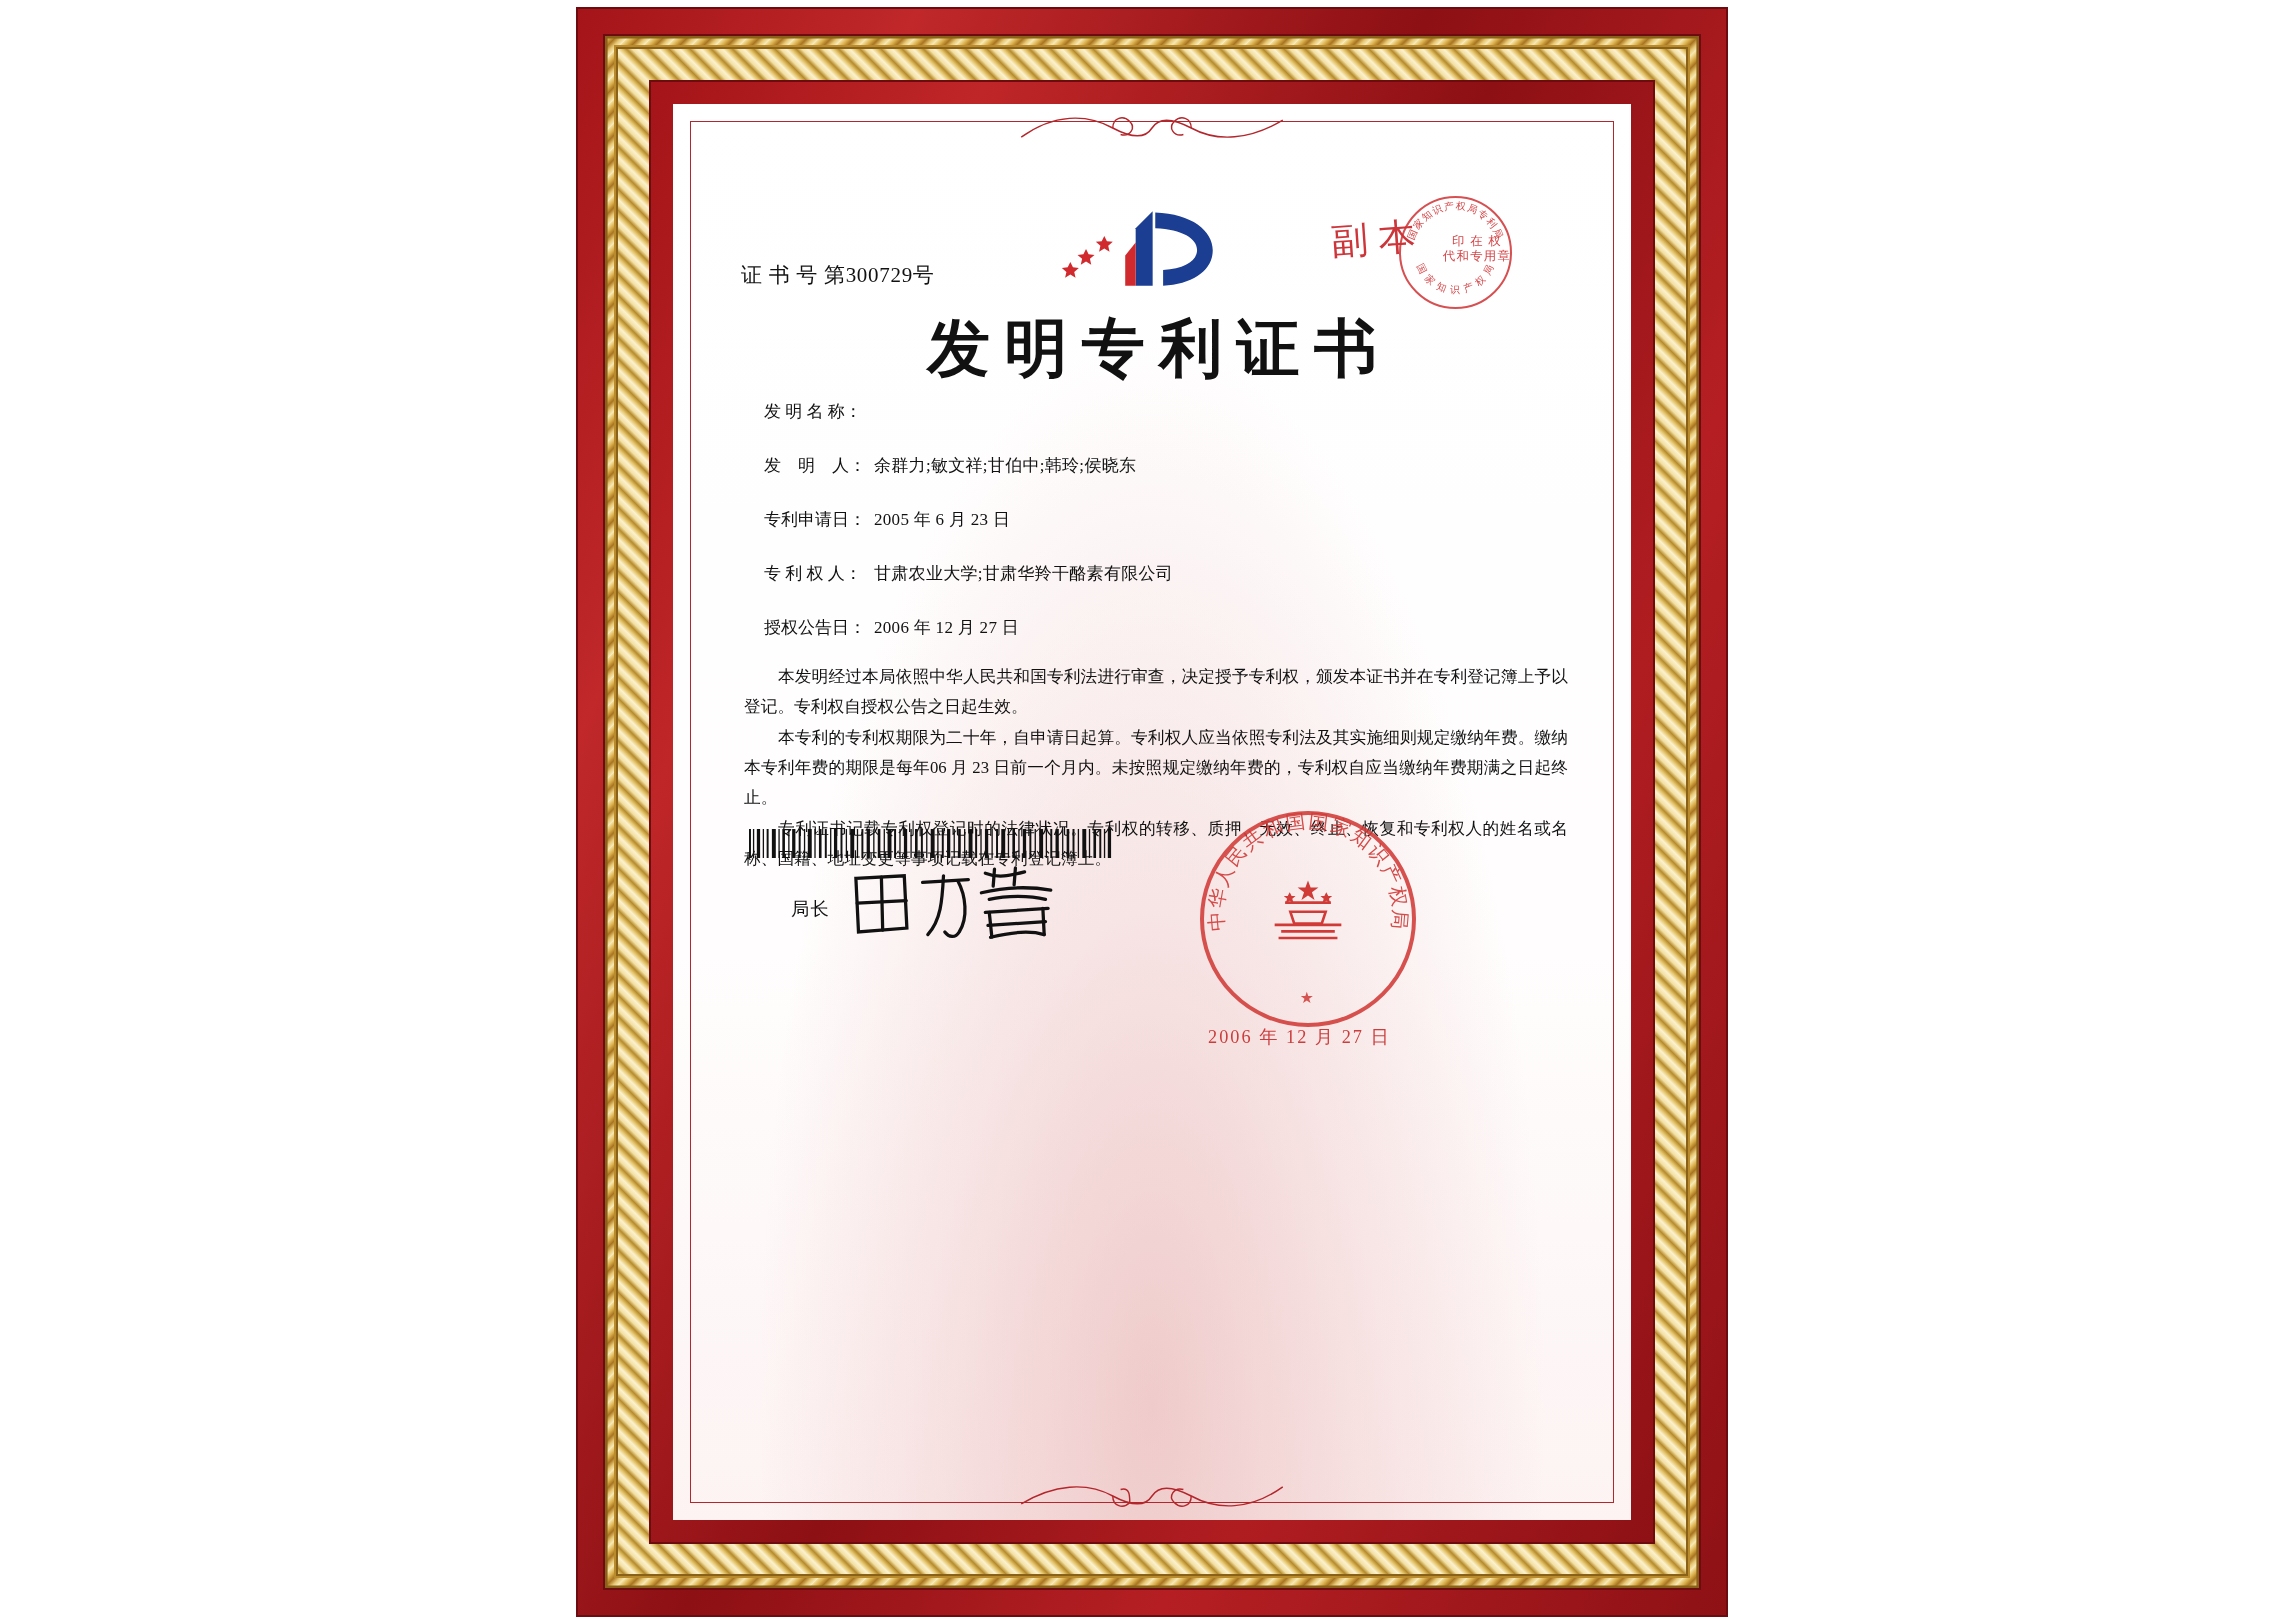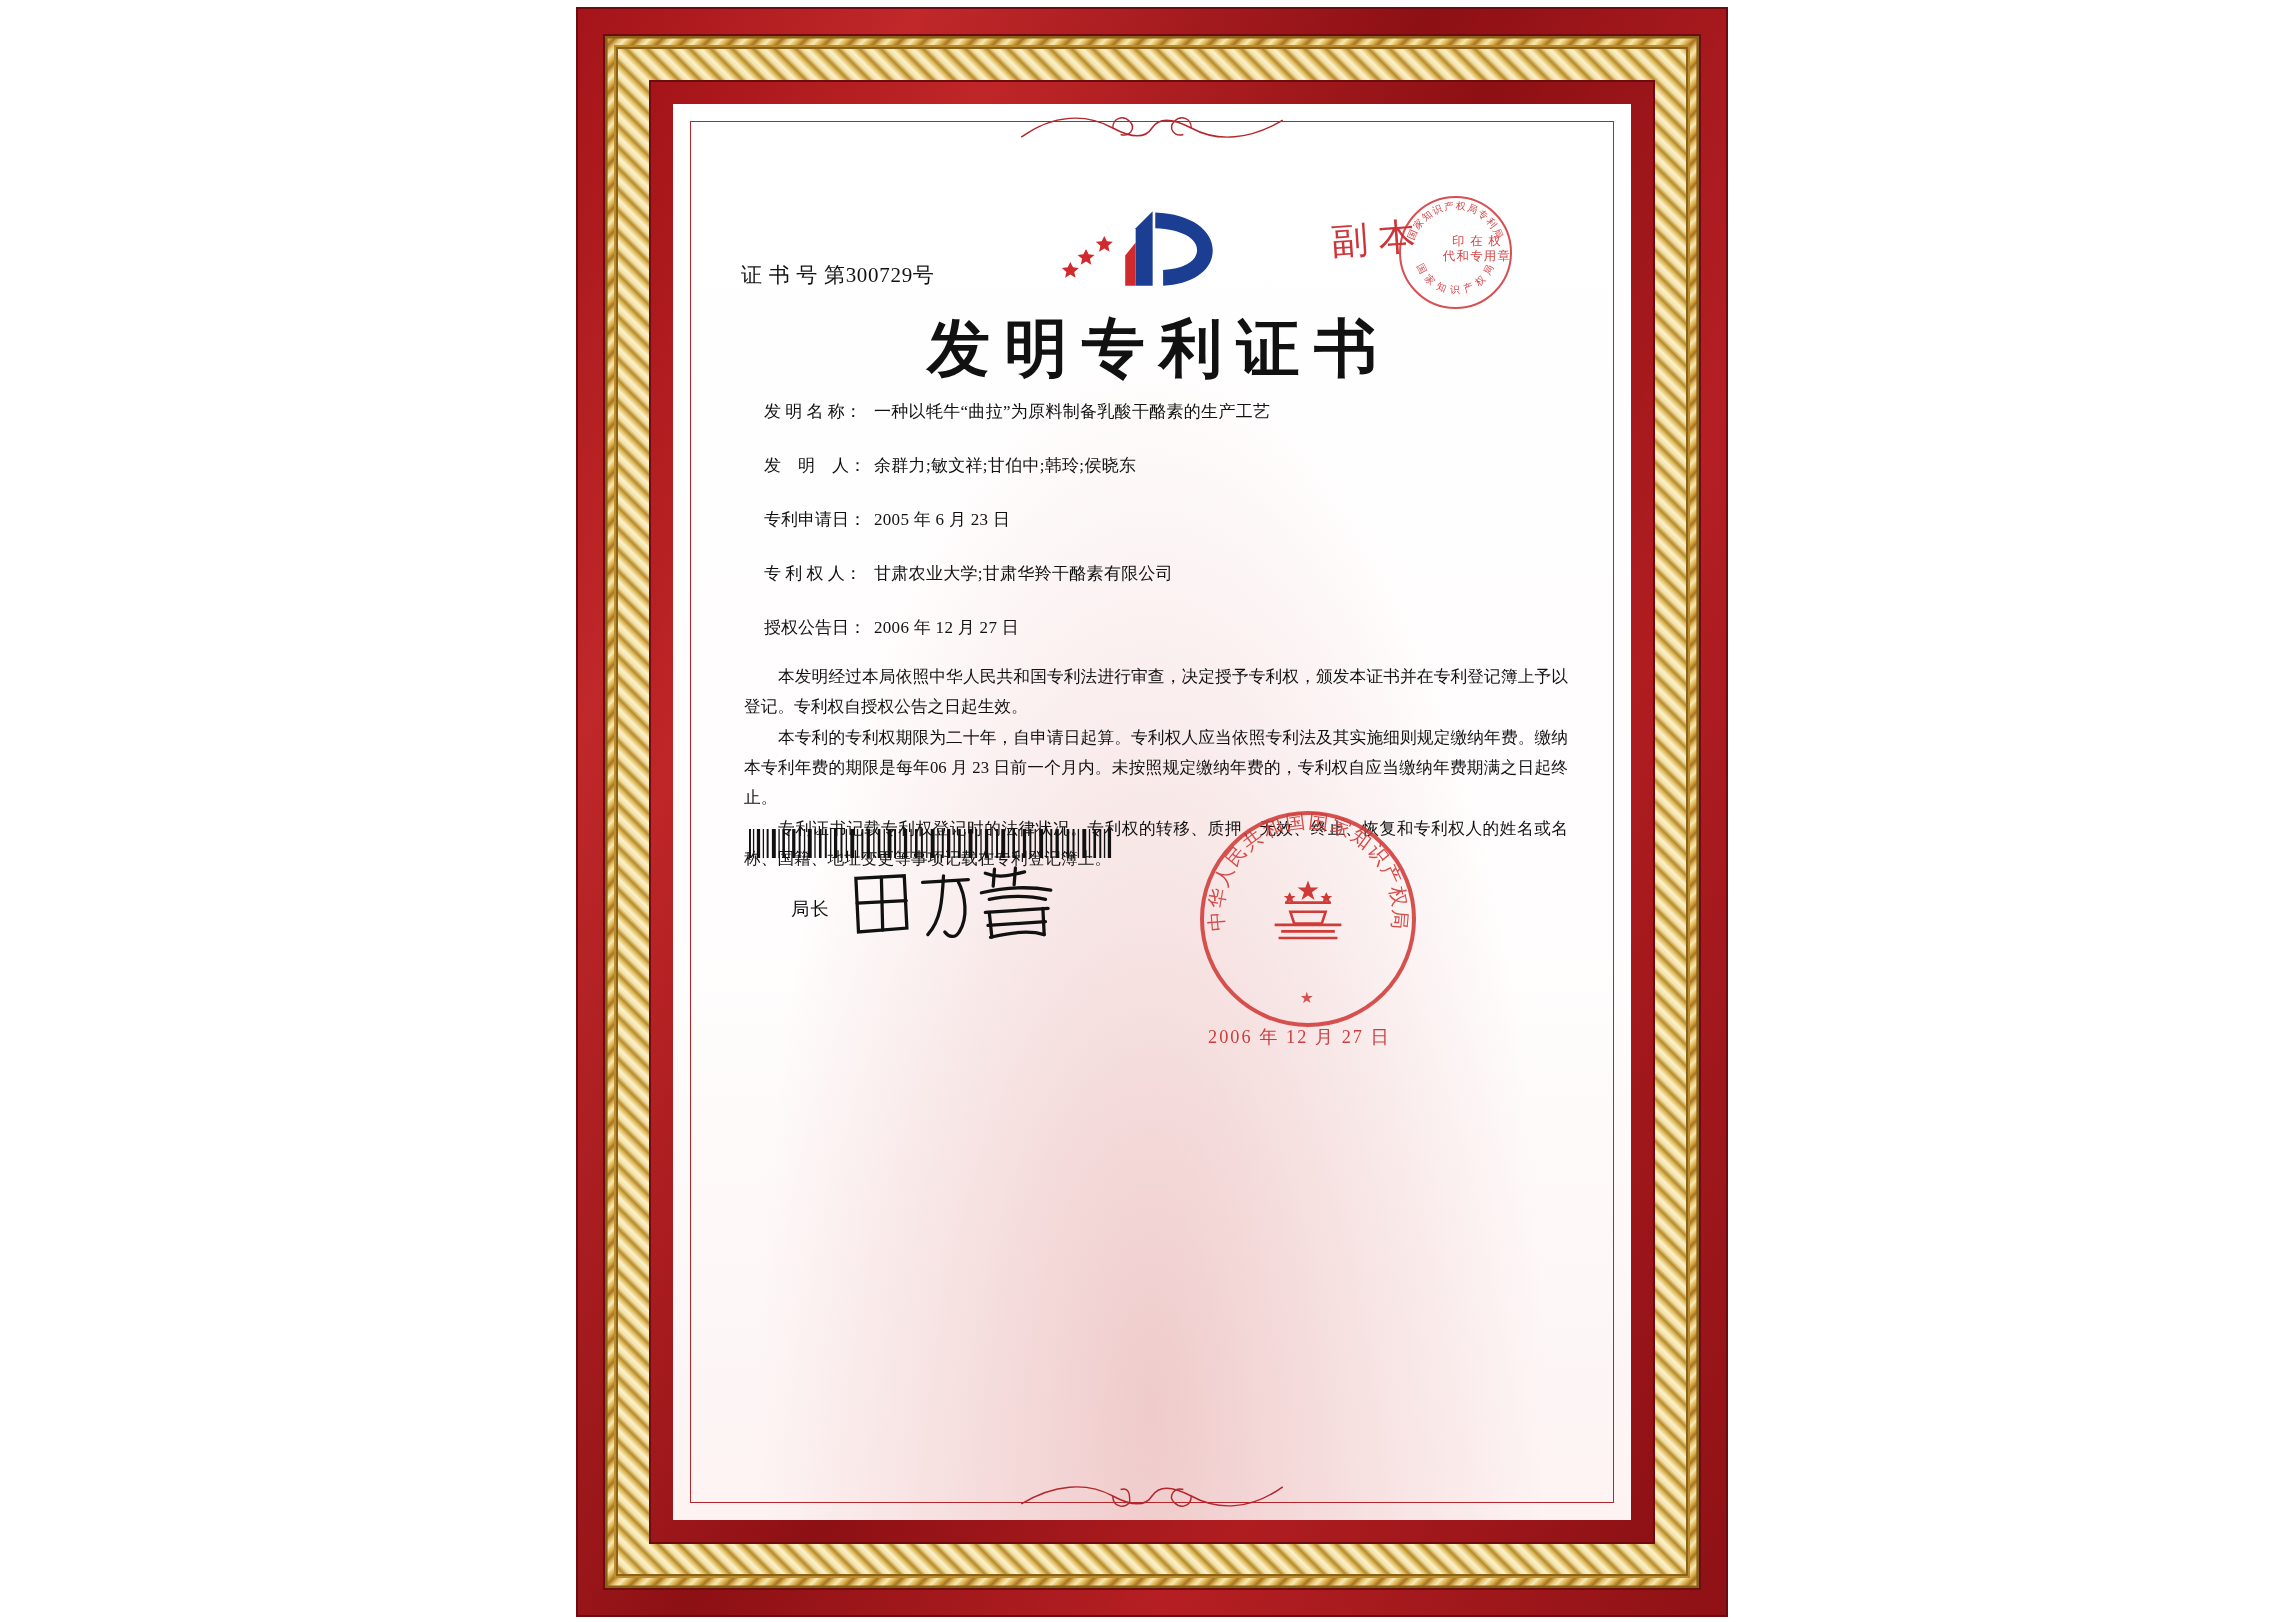--- a/index.html
+++ b/index.html
@@ -336,21 +336,20 @@
           <div>代和专用章</div>
         </div>
       </div>
 
       <div class="title">发明专利证书</div>
 
       <div class="fields">
 
         <div class="field-row">
           <div class="field-label">发 明 名 称：</div>
-          <div class="field-value">一种以牦牛“曲拉”为原料制备乳酸干酪素的生产工艺</div>
         </div>
 
         <div class="field-row">
           <div class="field-label">发　明　人：</div>
           <div class="field-value">余群力;敏文祥;甘伯中;韩玲;侯晓东</div>
         </div>
 
 
         <div class="field-row">
           <div class="field-label">专利申请日：</div>

